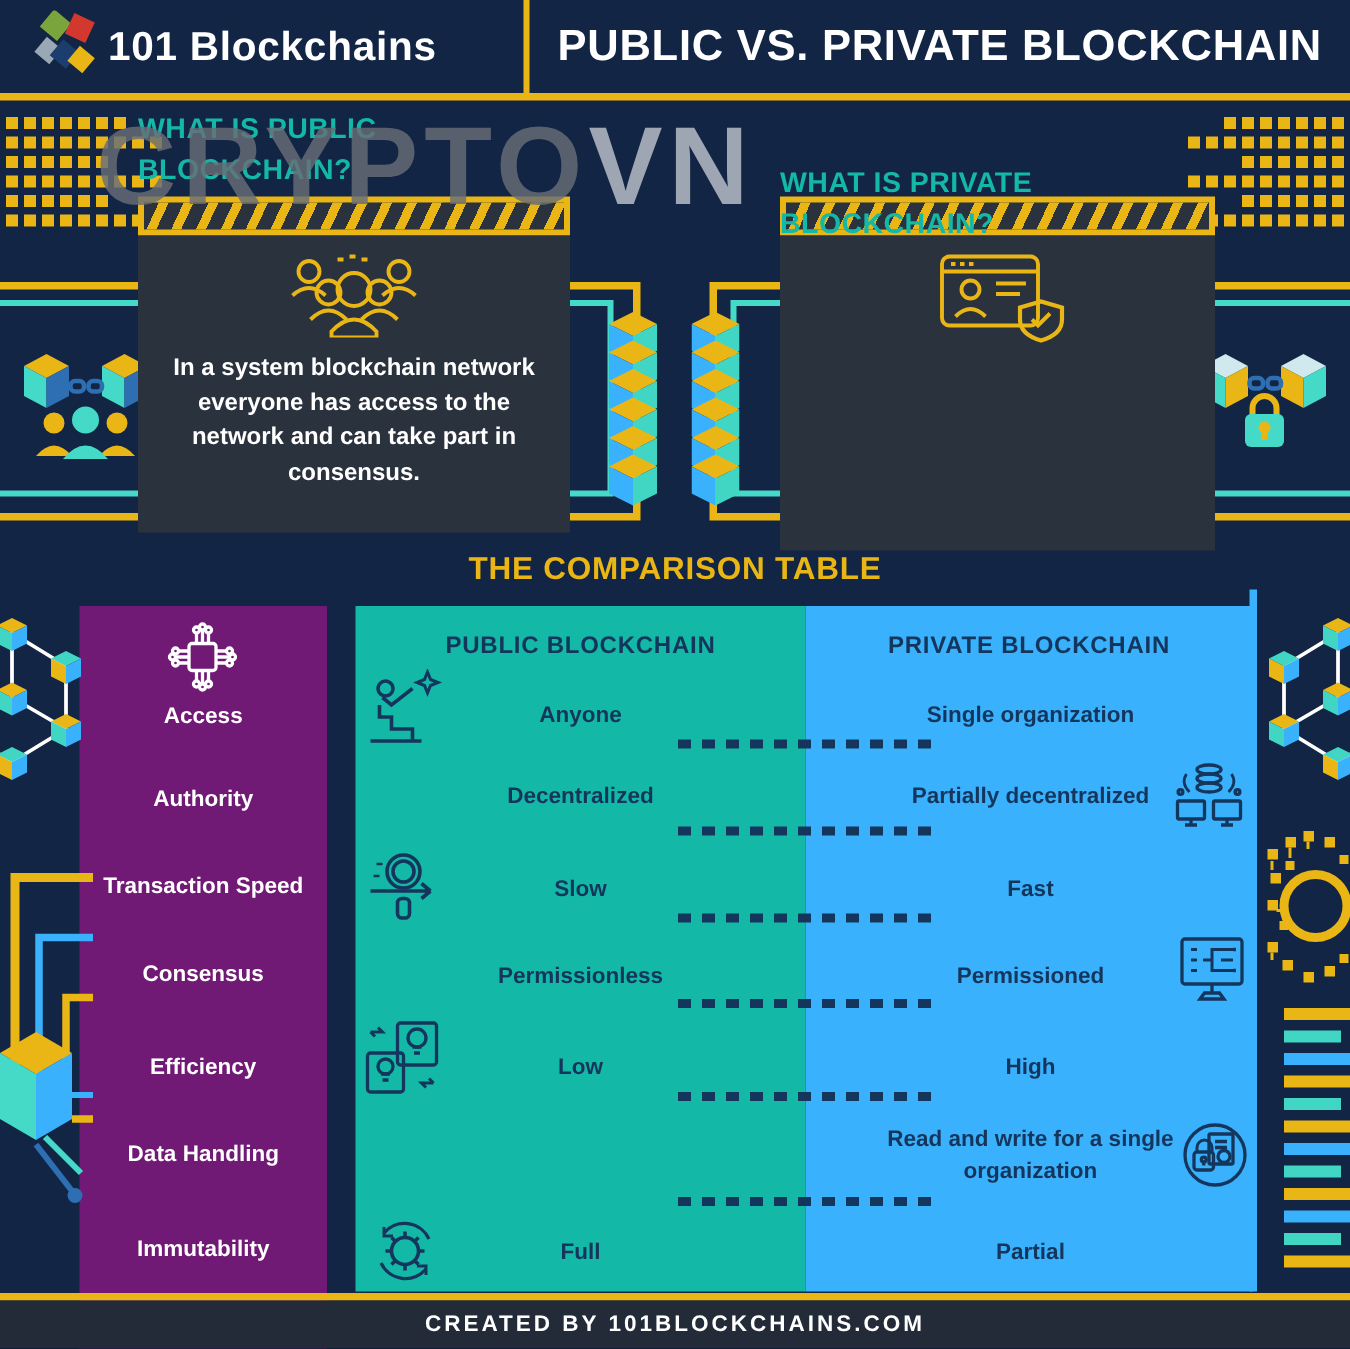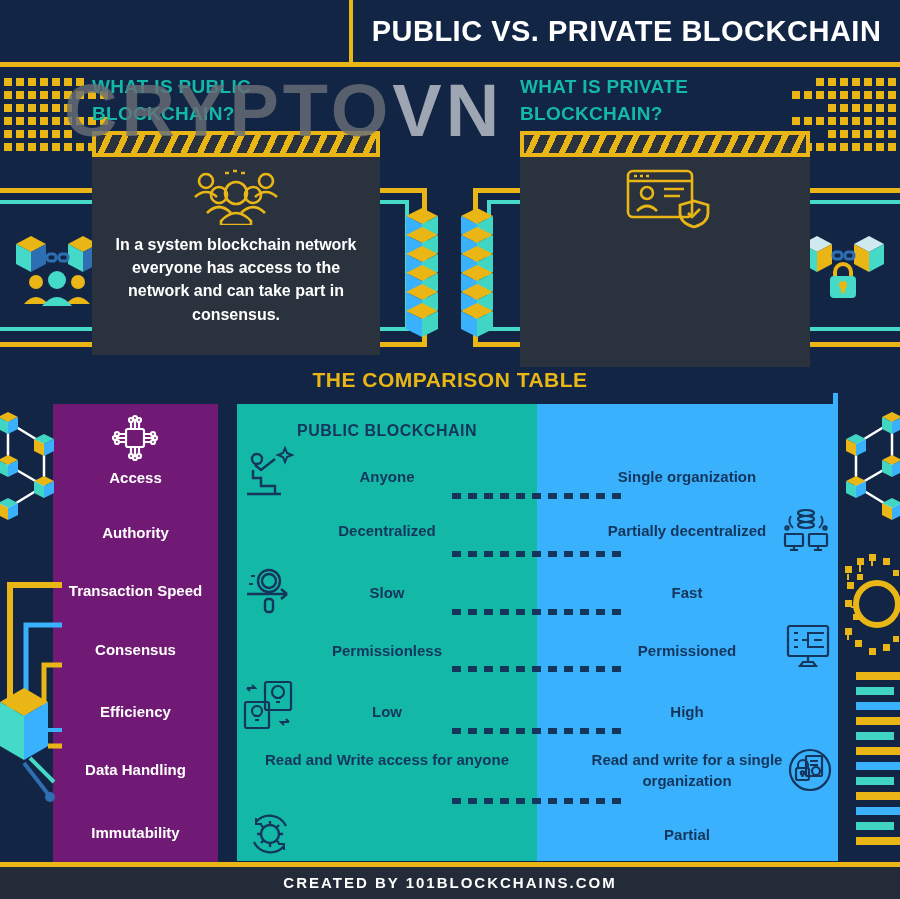--- a/index.html
+++ b/index.html
@@ -18,21 +18,21 @@
   
   .watermark{position:absolute;left:64px;top:74px;z-index:60;font-size:74px;font-weight:bold;
     letter-spacing:4px;white-space:nowrap;line-height:1;}
   .wm1{color:rgba(104,110,118,.82);}
   .wm2{color:rgba(182,189,197,.85);}
 
   
   .sec-heading{position:absolute;top:74px;text-align:left;color:#14b8a6;
     font-size:19px;font-weight:bold;line-height:1.4;letter-spacing:.3px;z-index:4;}
   .sec-heading.public{left:92px;width:288px;}
-  .sec-heading.private{left:520px;width:290px;}
+  .sec-heading.private{left:520px;width:290px;margin-top:36px;}
 
   
   .dotgrid{position:absolute;top:78px;z-index:2;display:flex;flex-direction:column;gap:5px;}
   .dotgrid.left{left:4px;align-items:flex-start;}
   .dotgrid.right{left:792px;align-items:flex-end;width:104px;}
   .dotrow{display:flex;gap:4px;}
   .dot{width:8px;height:8px;background:#e9b616;}
 
   
   .frame{position:absolute;z-index:1;background:transparent;}
@@ -93,20 +93,30 @@
   .footer-rule{position:absolute;left:0;top:862px;width:900px;height:5px;background:#e9b616;}
   .footer{position:absolute;left:0;top:867px;width:900px;height:32px;background:#222b37;
     color:#ffffff;text-align:center;line-height:32px;font-size:15px;font-weight:bold;letter-spacing:2px;}
 </style>
 </head>
 <body>
 
 <div class="canvas">
 
   <div class="header">
+    <div class="logo-wrap">
+      <svg width="42" height="48" viewBox="0 0 42 48">
+        <rect x="8" y="2" width="15" height="15" fill="#7aa43c" transform="rotate(40 15 9)"></rect>
+        <rect x="24" y="4" width="15" height="15" fill="#d3382e" transform="rotate(25 31 11)"></rect>
+        <rect x="4" y="20" width="13" height="13" fill="#9aa7b5" transform="rotate(40 10 26)"></rect>
+        <rect x="14" y="22" width="14" height="14" fill="#1c3e6e" transform="rotate(40 21 29)"></rect>
+        <rect x="26" y="26" width="13" height="13" fill="#e9b616" transform="rotate(40 32 32)"></rect>
+      </svg>
+      <span class="logo-text">101 Blockchains</span>
+    </div>
     <div class="header-divider"></div>
     <div class="header-title">PUBLIC VS. PRIVATE BLOCKCHAIN</div>
   </div>
   <div class="header-rule"></div>
 
   <div class="watermark"><span class="wm1">CRYPTO</span><span class="wm2">VN</span></div>
 
   <div class="dotgrid left">
       <div class="dotrow">
         <div class="dot"></div>
@@ -381,24 +391,25 @@
     <div class="side-label" style="top:420px">Immutability</div>
   </div>
 
   <div class="col public">
     <div class="col-header">PUBLIC BLOCKCHAIN</div>
     <div class="cell" style="top:62px">Anyone</div>
     <div class="cell" style="top:178px">Slow</div>
     <div class="cell" style="top:116px">Decentralized</div>
     <div class="cell" style="top:236px">Permissionless</div>
     <div class="cell" style="top:297px">Low</div>
-    <div class="cell" style="top:345px">Read and Write access for anyone</div>
+    <div class="cell" style="top:420px">Full</div>
   </div>
 
   <div class="col private">
+    <div class="col-header">PRIVATE BLOCKCHAIN</div>
     <div class="cell" style="top:62px">Single organization</div>
     <div class="cell" style="top:116px">Partially decentralized</div>
     <div class="cell" style="top:178px">Fast</div>
     <div class="cell" style="top:236px">Permissioned</div>
     <div class="cell" style="top:297px">High</div>
     <div class="cell" style="top:345px">Read and write for a single organization</div>
     <div class="cell" style="top:420px">Partial</div>
   </div>
 
   <div class="dotted-sep" style="top:493px"></div>

